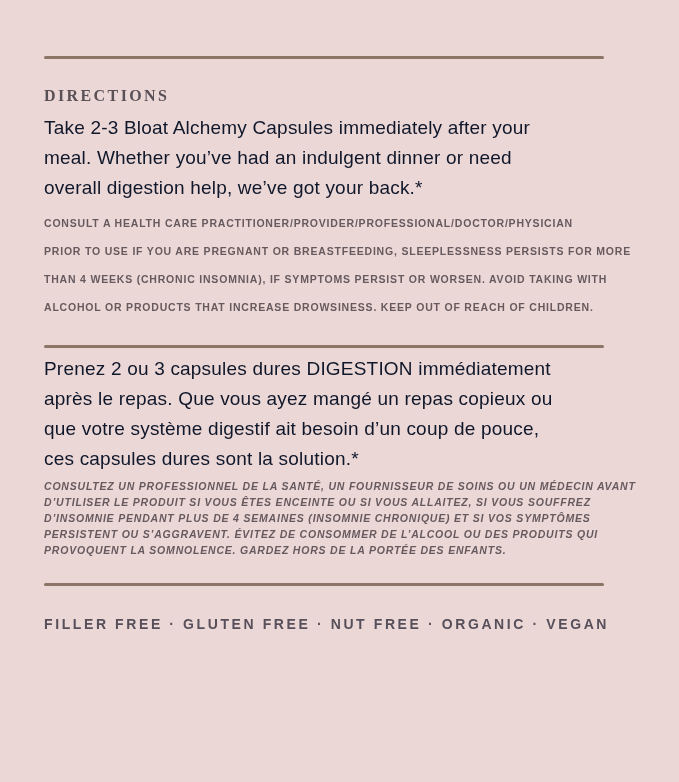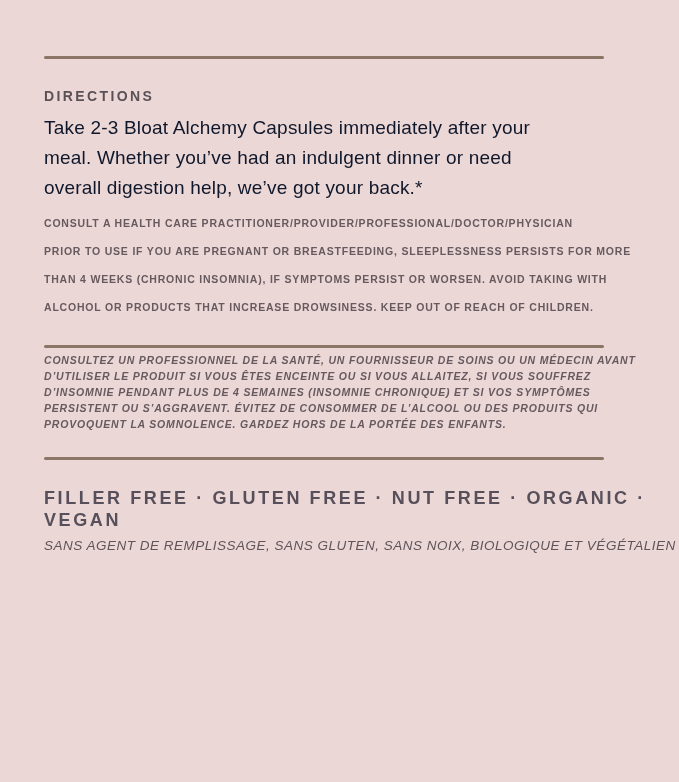--- a/index.html
+++ b/index.html
@@ -23,25 +23,26 @@
     border: none;
     margin: 0 0 0 44px;
     border-radius: 2px;
   }
   .rule-top    { margin-top: 56px; }
   .rule-mid    { margin-top: 24px; }
   .rule-bottom { margin-top: 25px; }
 
   .section-heading {
     margin: 26px 0 0 44px;
-    font-size: 14px;
+    font-size: 16px;
     font-weight: bold;
     letter-spacing: 2.4px;
     line-height: 22px;
     color: #5a5156;
+    font-family: Liberation Serif, serif;
   }
   .section-heading.italic {
     margin-top: 28px;
     font-style: italic;
   }
 
   .body-text {
     margin: 6px 30px 0 44px;
     font-size: 19px;
     letter-spacing: 0.2px;
@@ -60,21 +61,21 @@
     white-space: pre-line;
   }
   .disclaimer.italic {
     font-style: italic;
     margin-top: 4px;
     line-height: 16px;
   }
 
   .claims-en {
     margin: 27px 12px 0 44px;
-    font-size: 18px;
+    font-size: 14px;
     font-weight: bold;
     letter-spacing: 2.6px;
     line-height: 22px;
     color: #57505a;
   }
   .claims-fr {
     margin: 6px 0 0 44px;
     font-size: 13.5px;
     font-style: italic;
     letter-spacing: 0.5px;
@@ -96,26 +97,29 @@
 overall digestion help, we’ve got your back.*</div>
 
   <div class="disclaimer">CONSULT A HEALTH CARE PRACTITIONER/PROVIDER/PROFESSIONAL/DOCTOR/PHYSICIAN
 PRIOR TO USE IF YOU ARE PREGNANT OR BREASTFEEDING, SLEEPLESSNESS PERSISTS FOR MORE
 THAN 4 WEEKS (CHRONIC INSOMNIA), IF SYMPTOMS PERSIST OR WORSEN. AVOID TAKING WITH
 ALCOHOL OR PRODUCTS THAT INCREASE DROWSINESS. KEEP OUT OF REACH OF CHILDREN.</div>
 
   <div class="rule rule-mid"></div>
 
 
+  <div class="body-text">Prenez 2 ou 3 capsules dures DIGESTION immédiatement
+après le repas. Que vous ayez mangé un repas copieux ou
+que votre système digestif ait besoin d’un coup de pouce,
+ces capsules dures sont la solution.*</div>
 
   <div class="disclaimer italic">CONSULTEZ UN PROFESSIONNEL DE LA SANTÉ, UN FOURNISSEUR DE SOINS OU UN MÉDECIN AVANT
 D’UTILISER LE PRODUIT SI VOUS ÊTES ENCEINTE OU SI VOUS ALLAITEZ, SI VOUS SOUFFREZ
 D’INSOMNIE PENDANT PLUS DE 4 SEMAINES (INSOMNIE CHRONIQUE) ET SI VOS SYMPTÔMES
 PERSISTENT OU S’AGGRAVENT. ÉVITEZ DE CONSOMMER DE L’ALCOOL OU DES PRODUITS QUI
 PROVOQUENT LA SOMNOLENCE. GARDEZ HORS DE LA PORTÉE DES ENFANTS.</div>
 
   <div class="rule rule-bottom"></div>
 
   <div class="claims-en">FILLER FREE · GLUTEN FREE · NUT FREE · ORGANIC · VEGAN</div>
 
-  <div class="claims-fr">SANS AGENT DE REMPLISSAGE, SANS GLUTEN, SANS NOIX, BIOLOGIQUE ET VÉGÉTALIEN</div>
 
 </div>
 
 </body></html>

